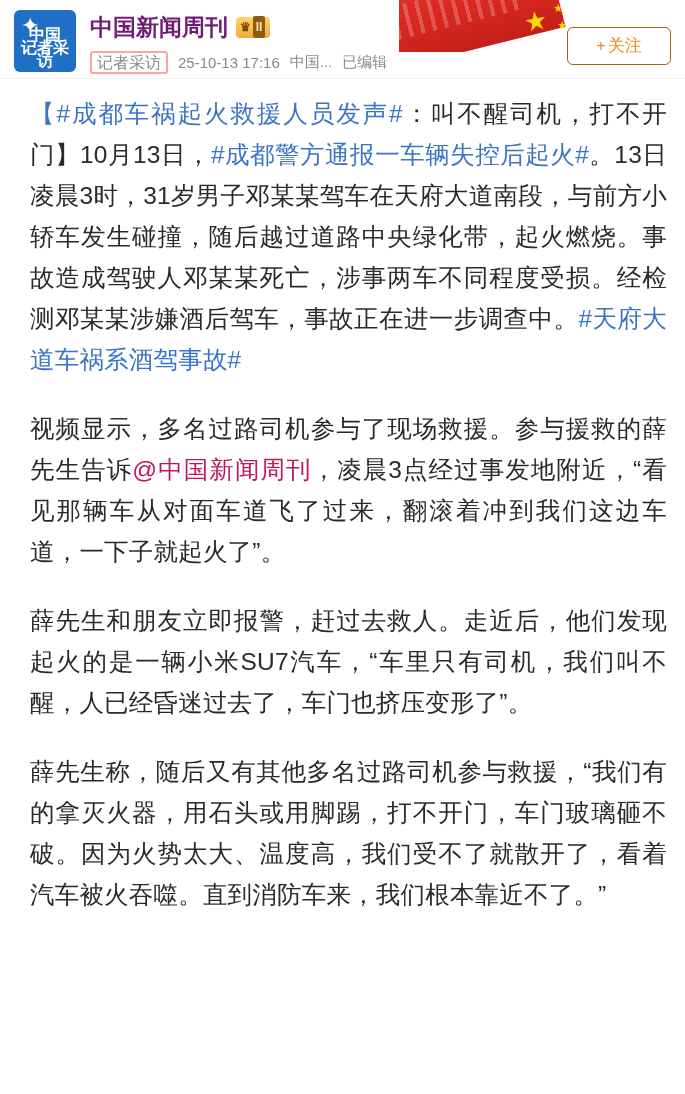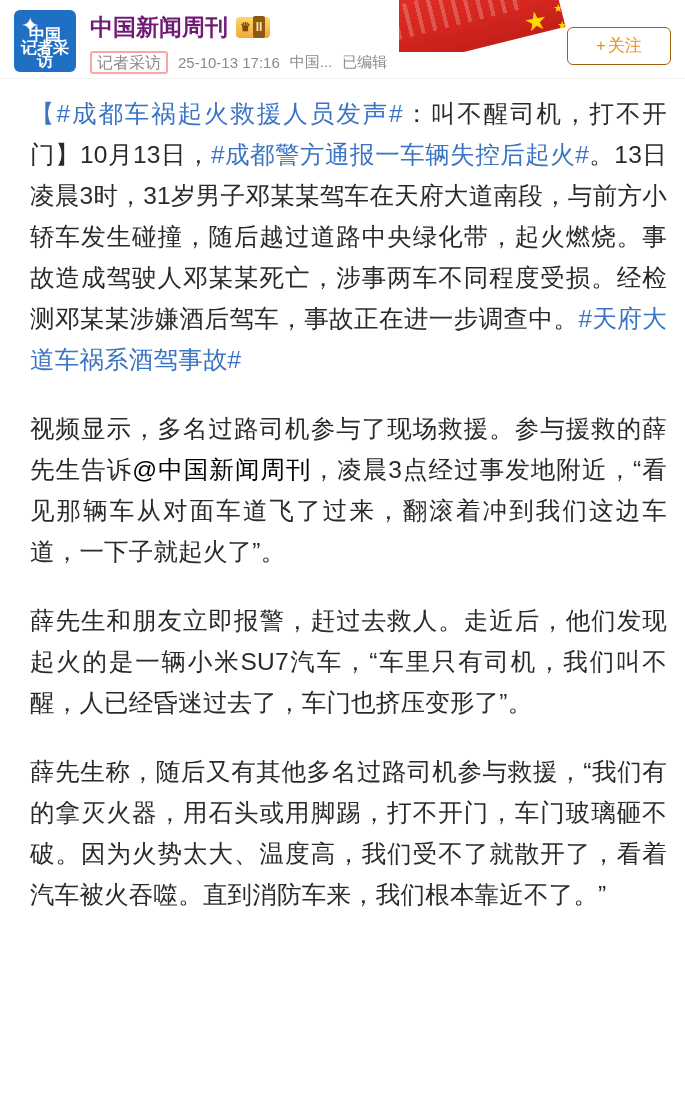--- a/index.html
+++ b/index.html
@@ -225,21 +225,21 @@
     line-height: 41px;
     color: #2a2a2a;
     letter-spacing: 0.2px;
     text-align: justify;
   }
   .article p {
     margin: 0 0 28px 0;
   }
   .article p:last-child { margin-bottom: 16px; }
   .topic { color: #3b74c4; }
-  .mention { color: #000000; }
+  .mention { color: #be185d; }
 </style>
 </head>
 <body>
 
 <div class="page">
 
   <div class="header">
 
     <div class="avatar-wrap">
       <div class="avatar">

